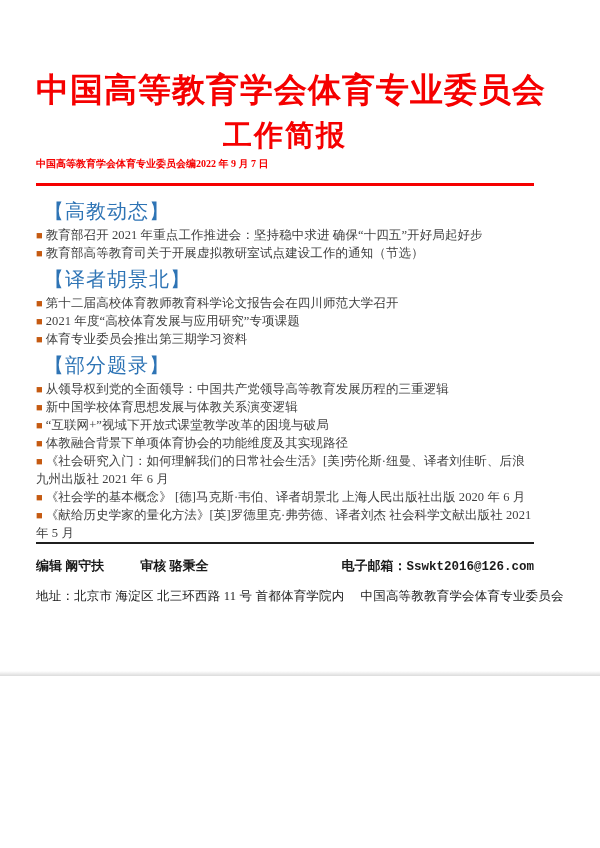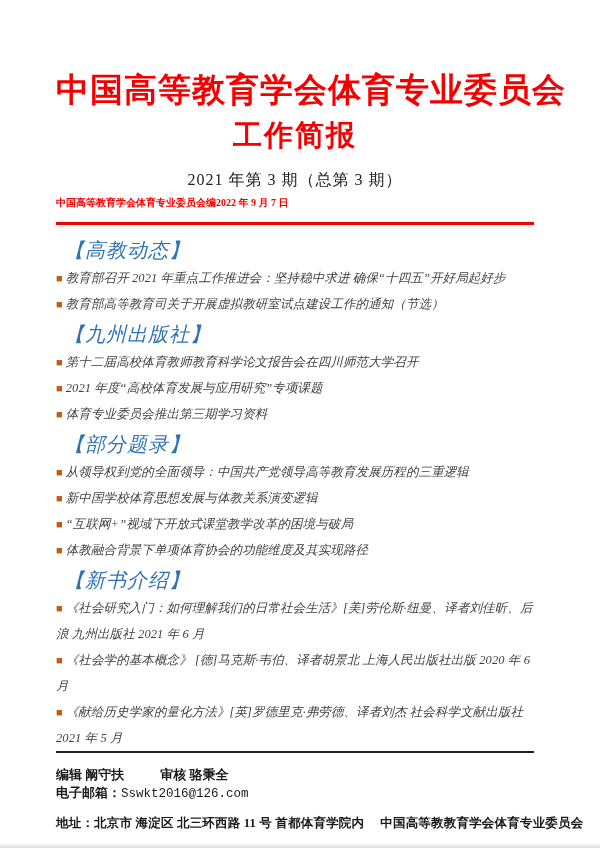--- a/index.html
+++ b/index.html
@@ -8,22 +8,22 @@
     background: #ffffff;
     width: 600px;
     height: 848px;
     overflow: hidden;
     font-family: "Liberation Serif", "DejaVu Serif", serif;
   }
   .page {
     position: relative;
     box-sizing: border-box;
     width: 600px;
-    height: 848px;
-    padding: 0 66px 84px 56px;
+    height: 676px;
+    padding: 0 66px 84px 36px;
     display: flex;
     flex-direction: column;
     background: #ffffff;
   }
   
   .title {
     margin: 72px 0 0 0;
     text-align: center;
     color: var(--accent-red);
     font-size: 33px;
@@ -65,28 +65,26 @@
   
   .toc {
     margin-top: 8px;
   }
   .sec-heading {
     color: var(--heading-blue);
     font-size: 20px;
     line-height: 22px;
     margin: 6px 0 4px 8px;
     letter-spacing: 1px;
-    font-style: italic;
   }
   .item {
     font-size: 12.5px;
-    line-height: 26px;
+    line-height: 18px;
     color: var(--body-text);
     letter-spacing: 0.1px;
-    font-style: italic;
   }
   .bullet {
     color: var(--bullet-orange);
     font-size: 11px;
     margin-right: 3px;
   }
   
   .page-footer {
     margin-top: auto;
   }
@@ -95,31 +93,30 @@
     background: #1f1f1f;
   }
   .footer-row {
     margin-top: 13px;
     display: flex;
     justify-content: space-between;
     align-items: baseline;
     font-weight: bold;
     font-size: 13px;
     color: var(--footer-text);
-    flex-direction: column;
   }
   .f-group { margin-right: 36px; }
   .email-value {
     font-family: "Liberation Mono", "DejaVu Sans Mono", monospace;
-    font-weight: normal;
+    font-weight: bold;
     font-size: 12.5px;
   }
   .address-line {
     margin-top: 13px;
-    font-weight: bold;
+    font-weight: normal;
     font-size: 12.5px;
     color: var(--footer-text);
     white-space: nowrap;
     letter-spacing: 0.2px;
   }
   .edge-shadow {
     position: absolute;
     left: 0;
     bottom: 0;
     width: 100%;
@@ -128,42 +125,40 @@
   }
 </style>
 </head>
 <body>
 
 <div class="page">
 
   <header>
     <h1 class="title">中国高等教育学会体育专业委员会</h1>
     <h2 class="subtitle">工作简报</h2>
-    <div class="issue-line">2021 年第 3 期（总第 3 期）</div>
     <div class="edit-row">
       <span>中国高等教育学会体育专业委员会编</span>
       <span>2022 年 9 月 7 日</span>
     </div>
     <div class="red-rule"></div>
   </header>
 
   <main class="toc" id="sections">
       <div class="sec-heading">【高教动态】</div>
       <div class="item"><span class="bullet">■</span><span>教育部召开 2021 年重点工作推进会：坚持稳中求进 确保“十四五”开好局起好步</span></div>
       <div class="item"><span class="bullet">■</span><span>教育部高等教育司关于开展虚拟教研室试点建设工作的通知（节选）</span></div>
-      <div class="sec-heading">【九州出版社】</div>
+      <div class="sec-heading">【译者胡景北】</div>
       <div class="item"><span class="bullet">■</span><span>第十二届高校体育教师教育科学论文报告会在四川师范大学召开</span></div>
       <div class="item"><span class="bullet">■</span><span>2021 年度“高校体育发展与应用研究”专项课题</span></div>
       <div class="item"><span class="bullet">■</span><span>体育专业委员会推出第三期学习资料</span></div>
       <div class="sec-heading">【部分题录】</div>
       <div class="item"><span class="bullet">■</span><span>从领导权到党的全面领导：中国共产党领导高等教育发展历程的三重逻辑</span></div>
       <div class="item"><span class="bullet">■</span><span>新中国学校体育思想发展与体教关系演变逻辑</span></div>
       <div class="item"><span class="bullet">■</span><span>“互联网+”视域下开放式课堂教学改革的困境与破局</span></div>
       <div class="item"><span class="bullet">■</span><span>体教融合背景下单项体育协会的功能维度及其实现路径</span></div>
-      <div class="sec-heading">【新书介绍】</div>
       <div class="item"><span class="bullet">■</span><span>《社会研究入门：如何理解我们的日常社会生活》[美]劳伦斯·纽曼、译者刘佳昕、后浪 九州出版社 2021 年 6 月</span></div>
       <div class="item"><span class="bullet">■</span><span>《社会学的基本概念》 [德]马克斯·韦伯、译者胡景北 上海人民出版社出版 2020 年 6 月</span></div>
       <div class="item"><span class="bullet">■</span><span>《献给历史学家的量化方法》[英]罗德里克·弗劳德、译者刘杰 社会科学文献出版社 2021 年 5 月</span></div>
     </main>
 
   <footer class="page-footer">
     <div class="footer-rule"></div>
     <div class="footer-row">
       <span>
         <span class="f-group"><span>编辑</span> <span>阚守扶</span></span><span class="f-group" style="margin-right:0;"><span>审核</span> <span>骆秉全</span></span>

